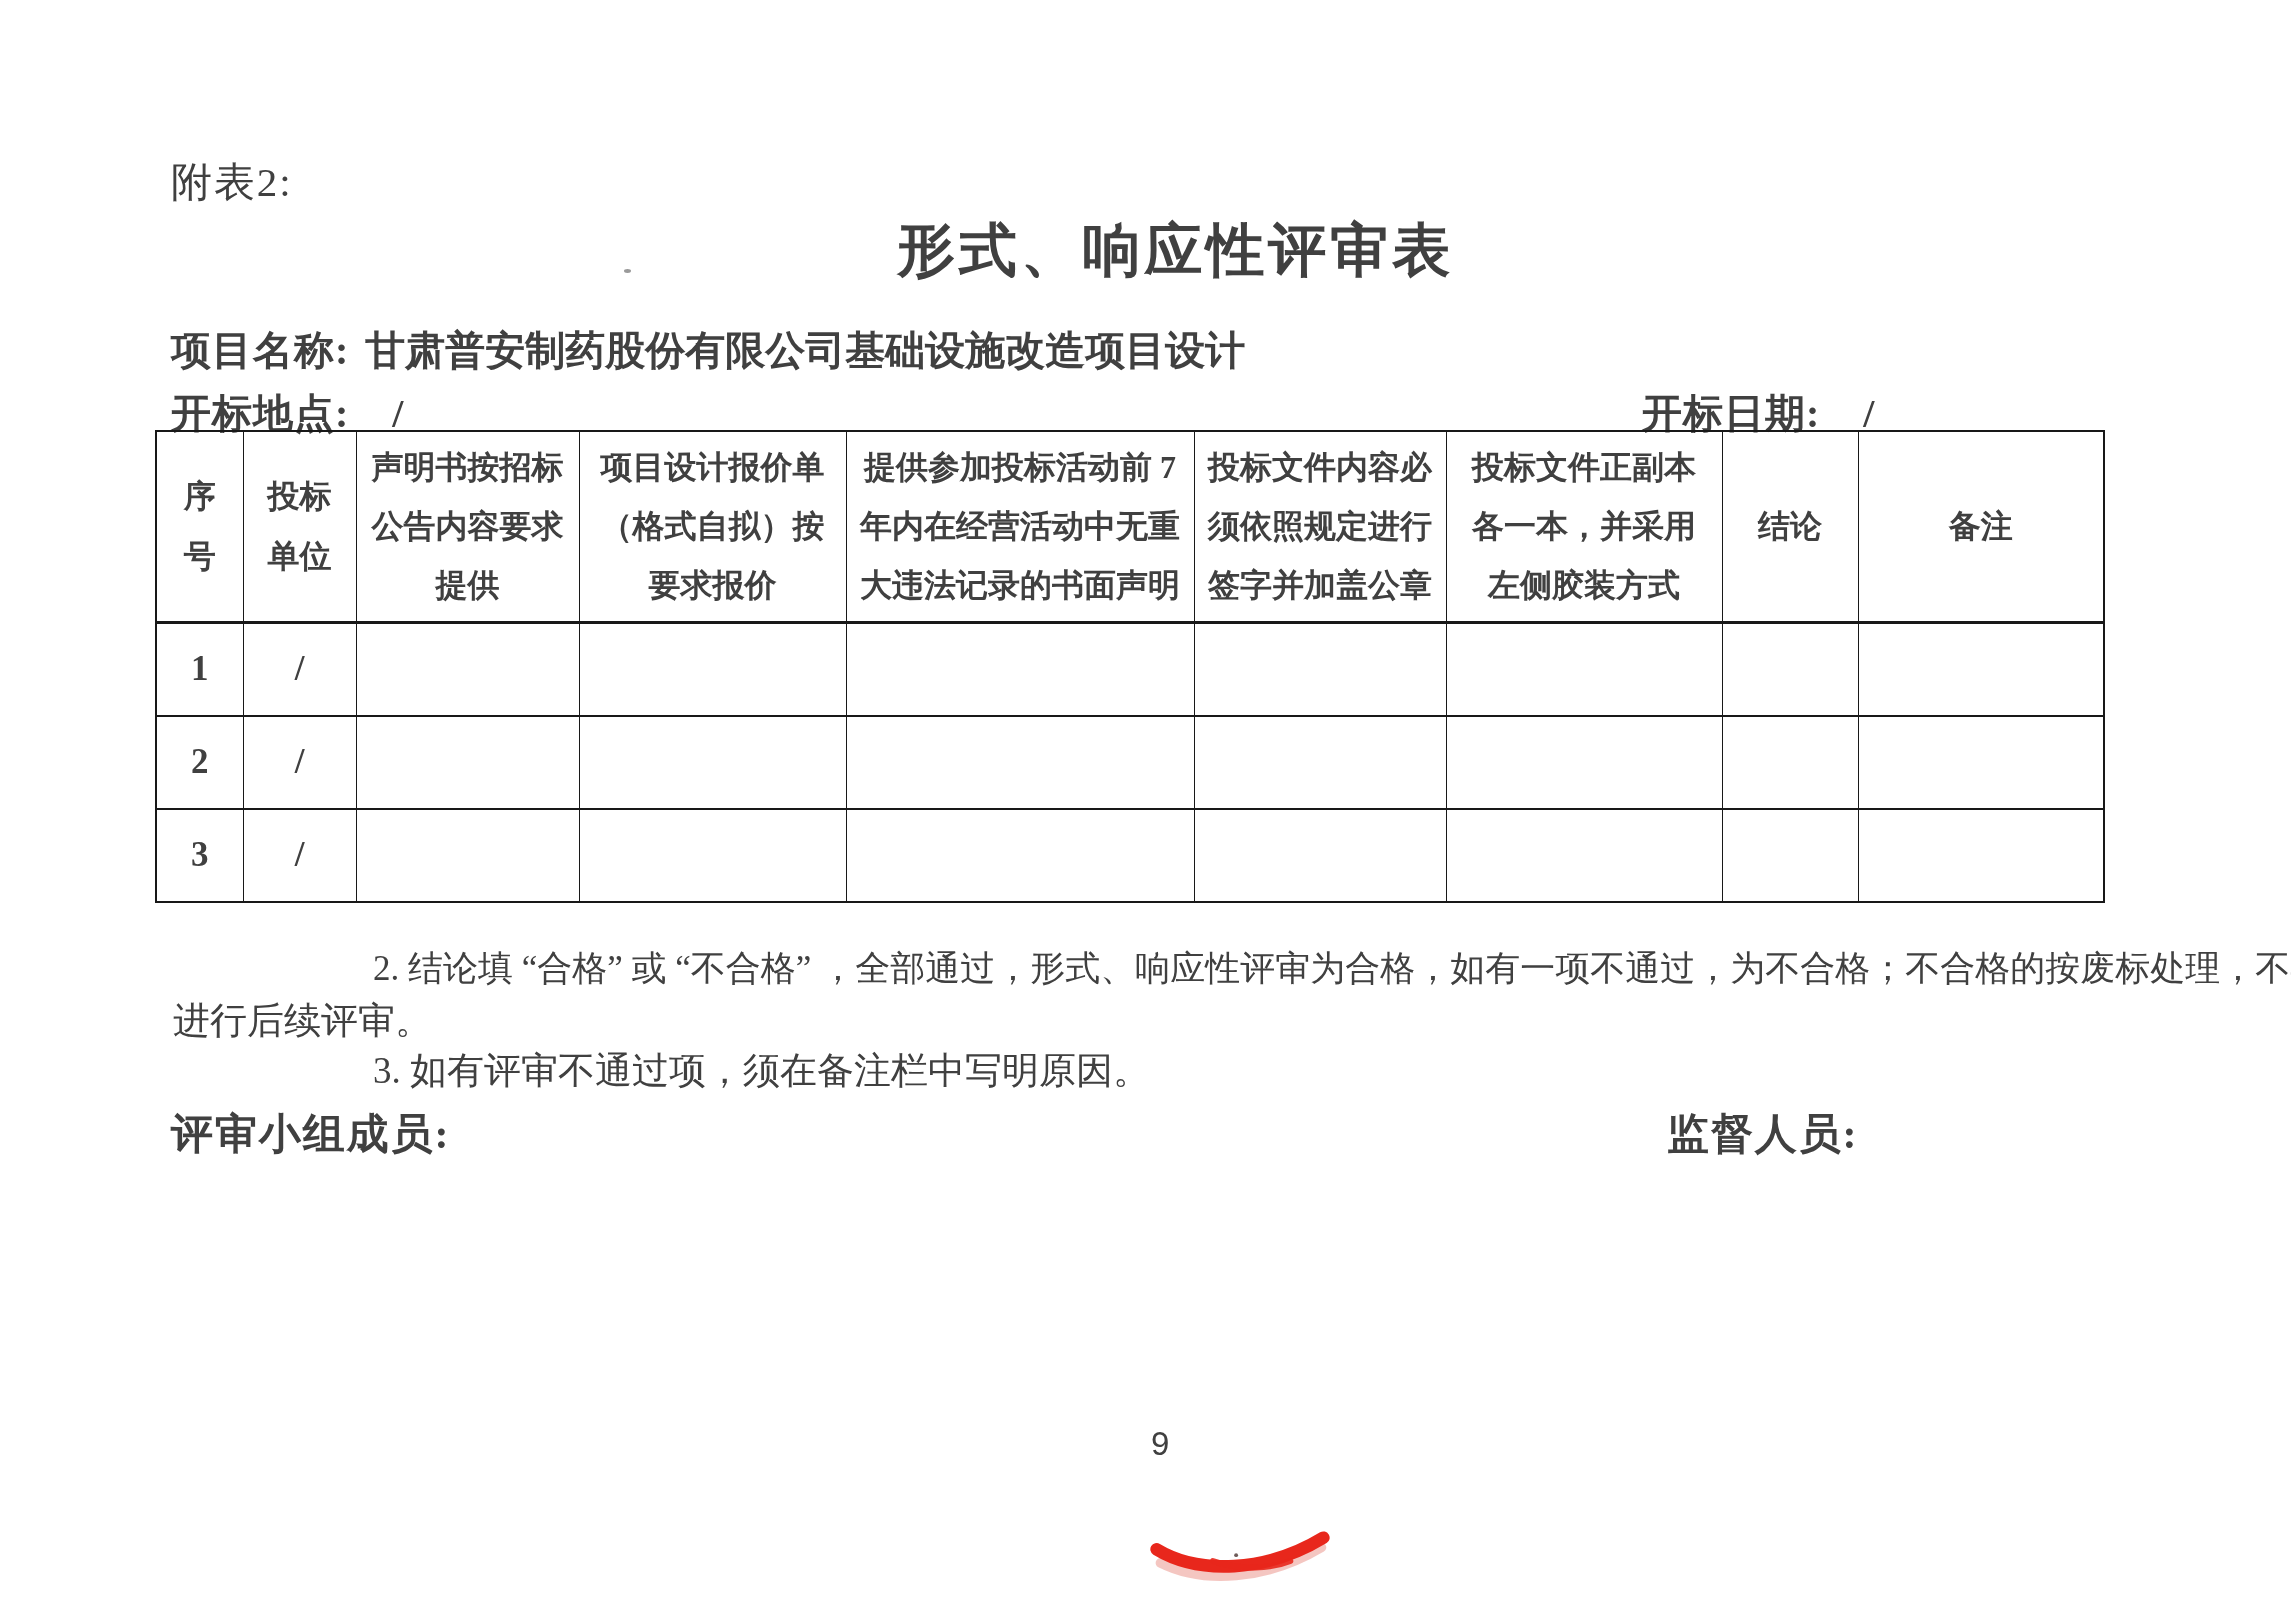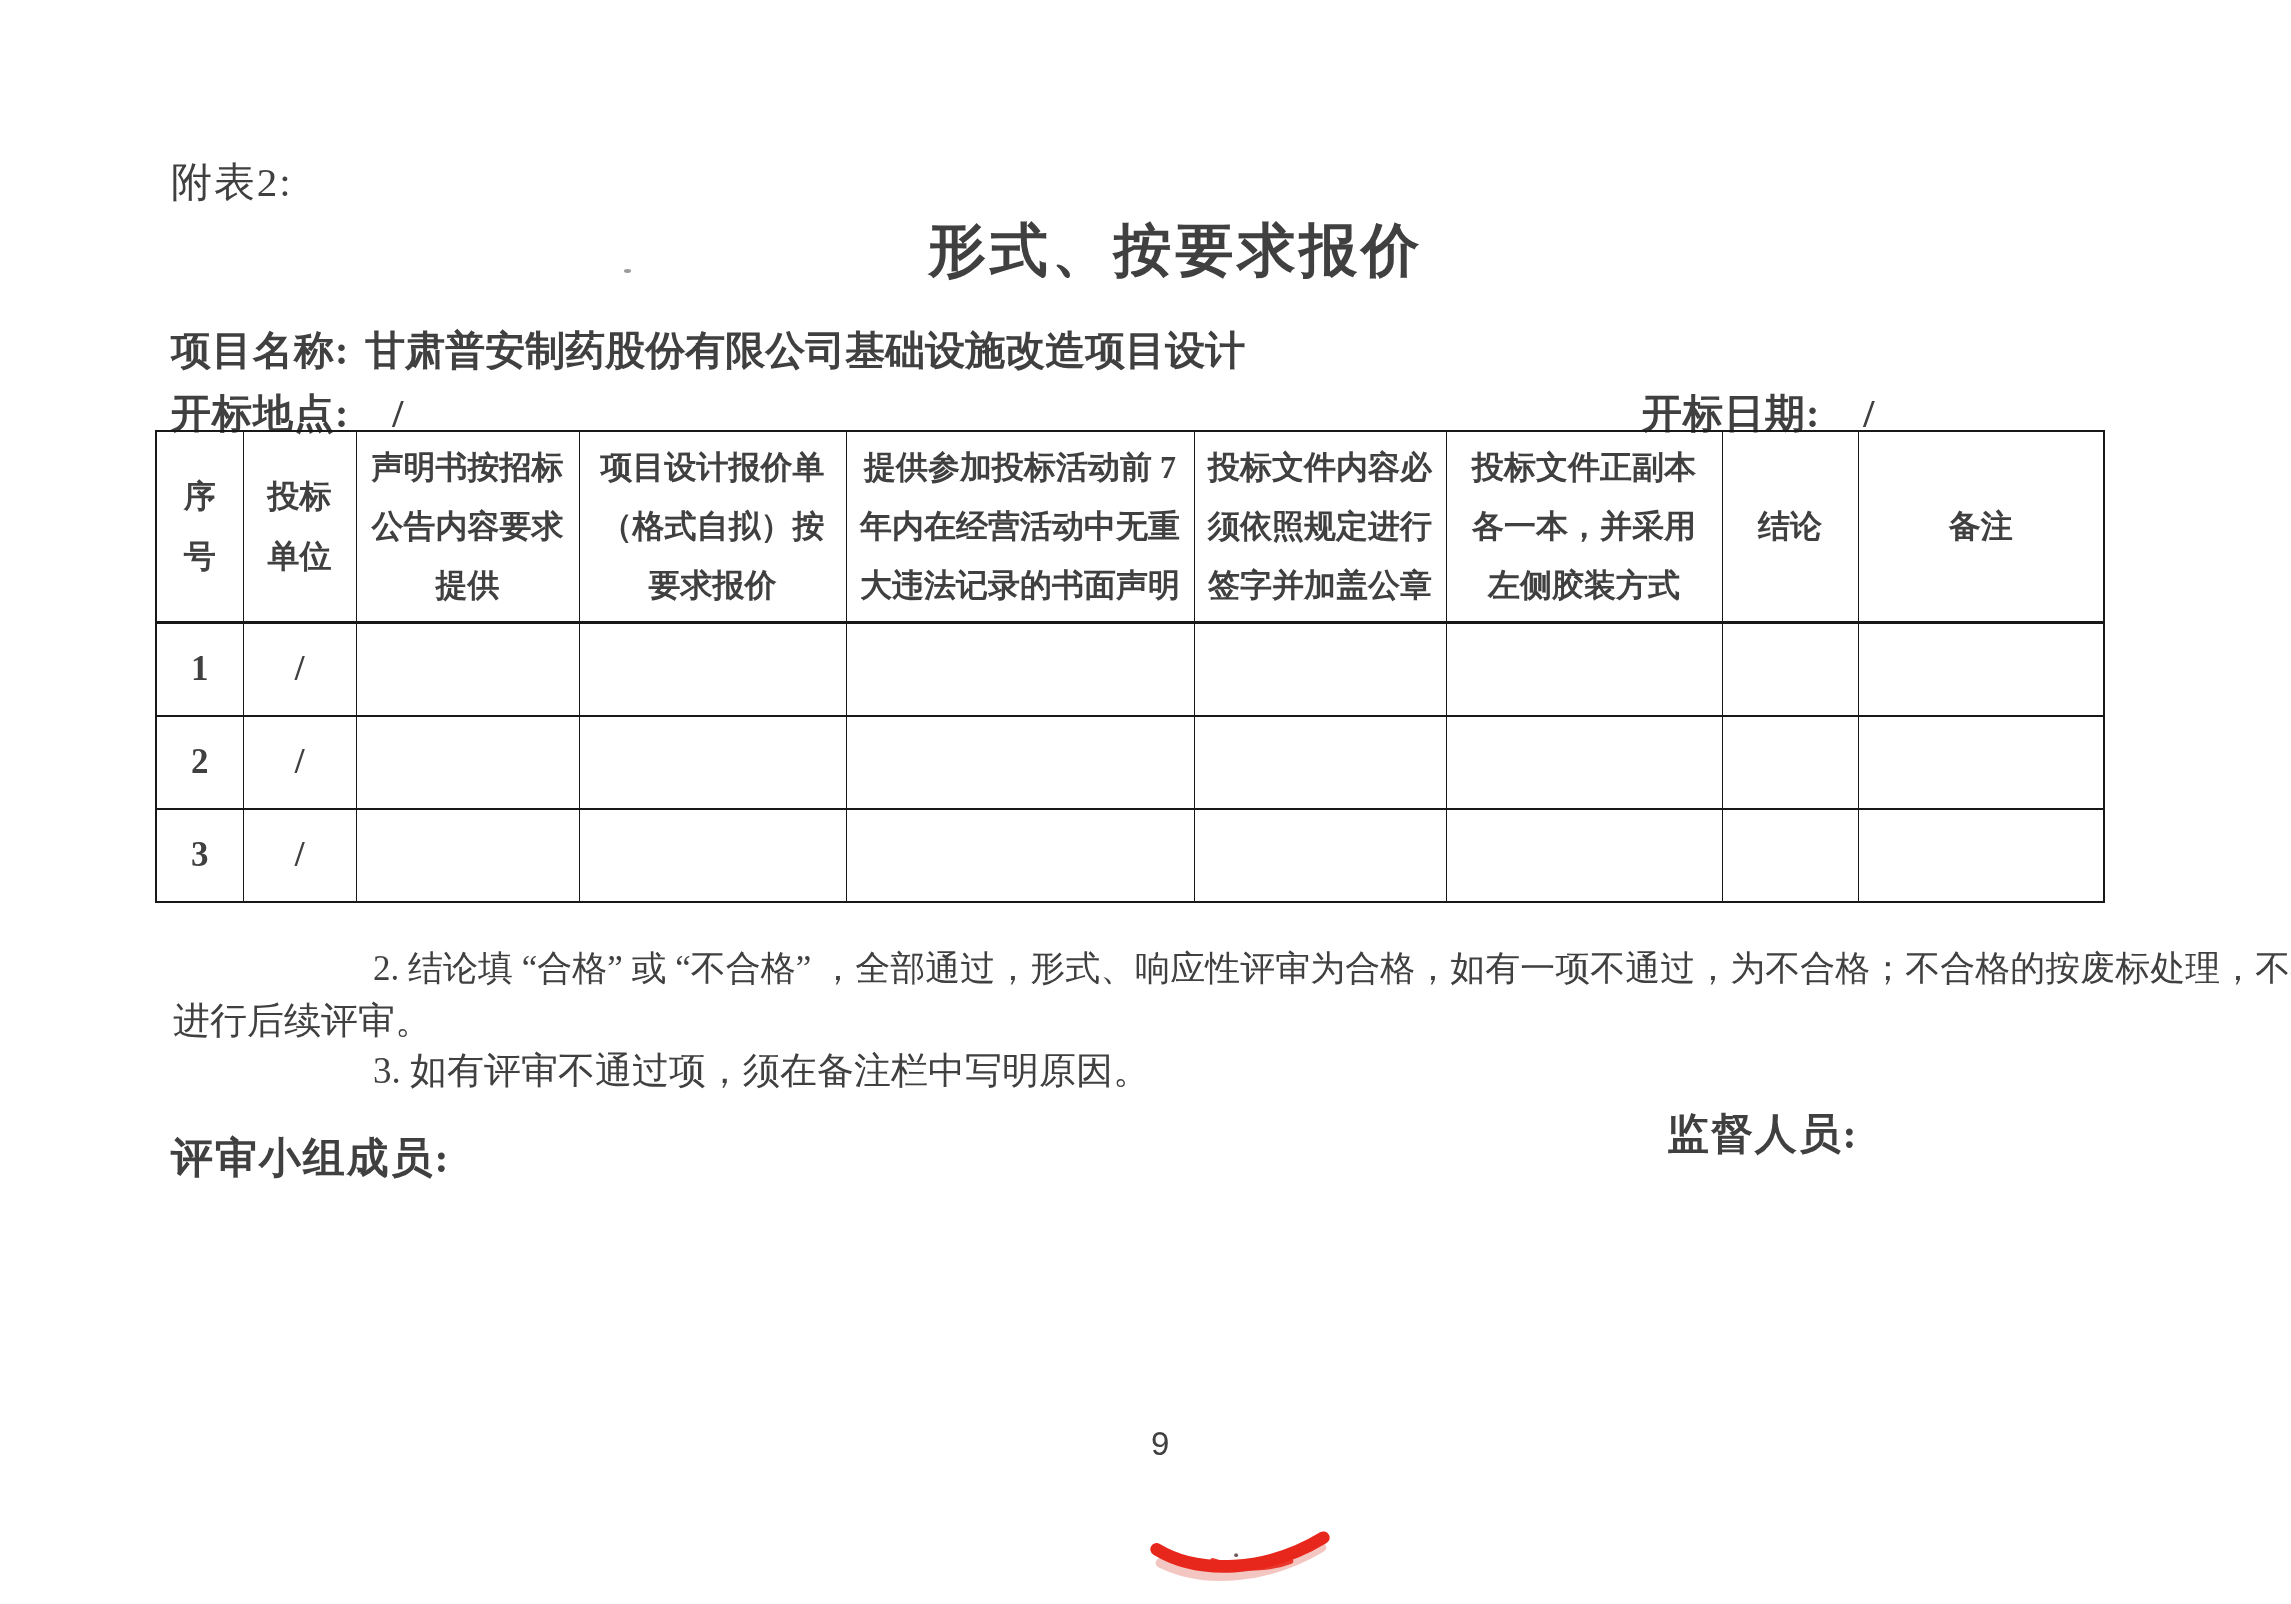--- a/index.html
+++ b/index.html
@@ -50,21 +50,21 @@
   .review tbody td { font-size:35px; font-weight:600; border-top-width:2.9px; }
 
   .note {
     position:absolute; font-size:37px; white-space:nowrap; letter-spacing:0px;
   }
   .note-1 { left:202px; top:893px; }
   .note-2 { left:373px; top:945px; font-size:35px; }
   .note-3 { left:173px; top:996px; }
   .note-4 { left:373px; top:1046px; }
 
-  .footer-left  { position:absolute; left:171px;  top:1106px; font-size:42px; font-weight:700; letter-spacing:1.9px;margin-top:24px; }
+  .footer-left  { position:absolute; left:171px;  top:1106px; font-size:42px; font-weight:700; letter-spacing:1.9px; }
   .footer-right { position:absolute; left:1644px; top:1106px; font-size:42px; font-weight:700; letter-spacing:1.9px;margin-left:23px; }
 
   .page-num {
     position:absolute; left:1151px; top:1425px;
     font-size:33px; font-family:"Liberation Sans","DejaVu Sans",sans-serif;
   }
 
   .stamp-arc-wrap { position:absolute; left:1145px; top:1528px; width:190px; height:66px; }
 
   .speck {
@@ -74,21 +74,21 @@
 </style>
 </head>
 <body>
 
 <div class="page">
 
   <div class="appendix">附表2:</div>
 
   <div class="speck"></div>
 
-  <h1 class="title">形式、按要求报价</h1>
+  <h1 class="title">形式、响应性评审表</h1>
 
   <div class="meta-row project-row">
     <span class="lbl">项目名称:</span>
     <span class="val">甘肃普安制药股份有限公司基础设施改造项目设计</span>
   </div>
 
   <div class="meta-row location-row">
     <span class="lbl">开标地点:</span>
     <span class="slash-val">/</span>
   </div>

